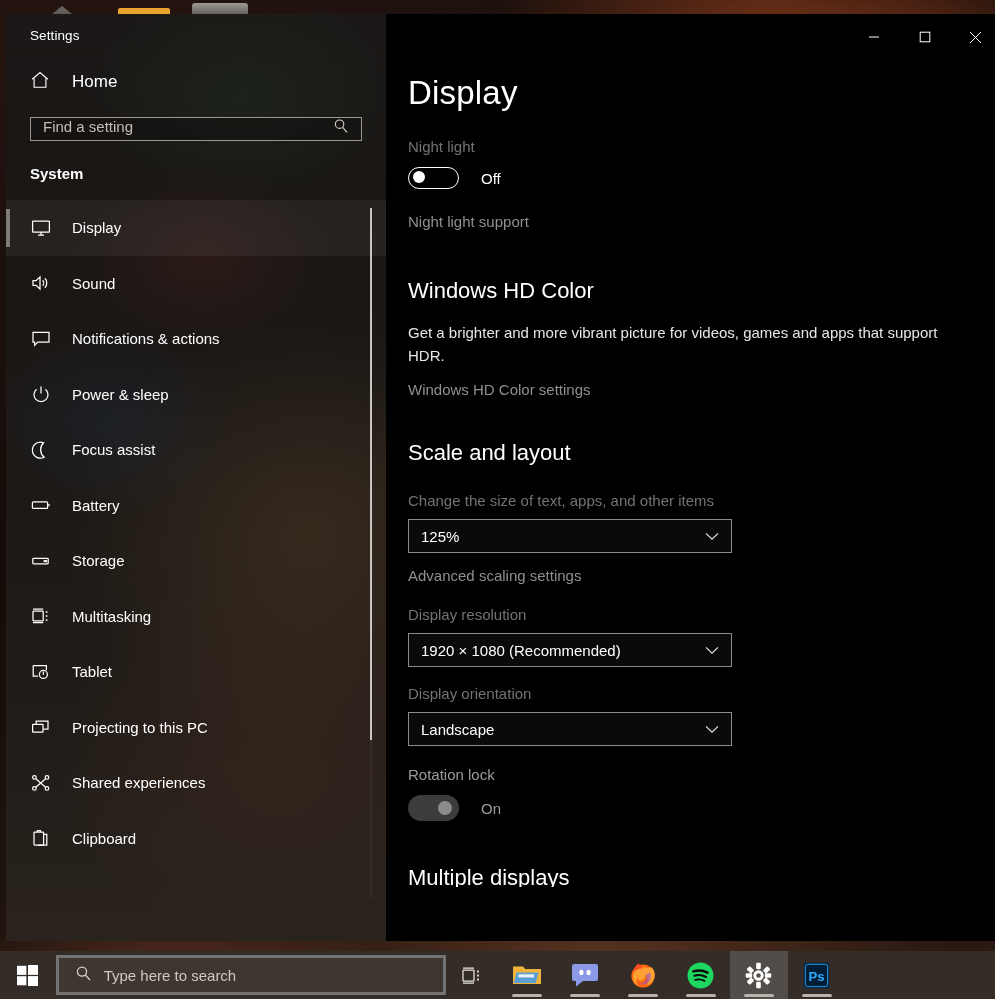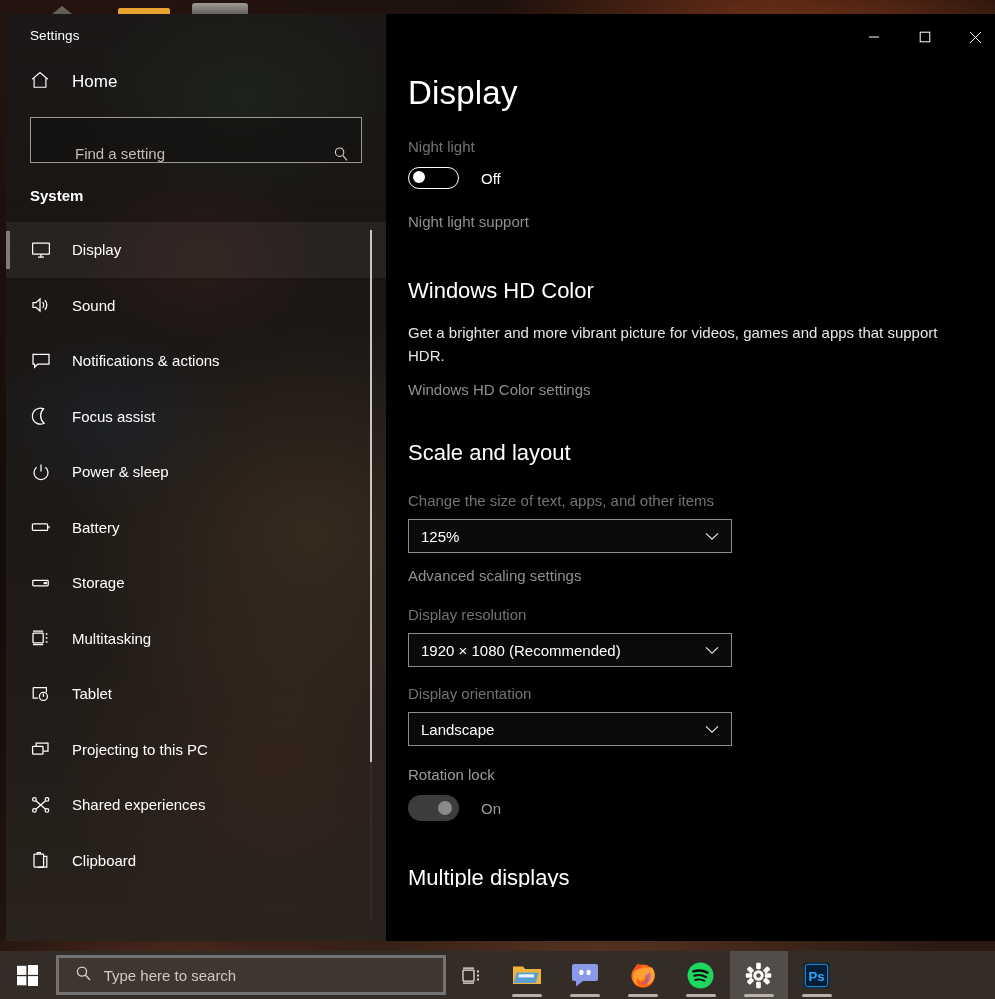--- a/index.html
+++ b/index.html
@@ -65,24 +65,24 @@
 
   #home-row {
     display: flex; align-items: center; gap: 22px;
     margin: 22px 0 0 24px; height: 34px; cursor: default;
   }
   #home-row .label { color:#fff; font-size:17px; }
 
   #search-wrap { margin: 18px 24px 0 24px; }
   #search-box {
     position: relative;
-    height: 46px;
+    height: 24px;
     background: rgba(20,18,17,0.72);
     border: 1px solid #9a9691;
-    display: flex; align-items: flex-end; padding-left: 32px;
+    display: flex; align-items: flex-start;
   }
   #search-box input {
     flex: 1; background: transparent; border: 0; outline: 0;
     color: #e9e6e3; font-size: 15px;
     font-family: "Liberation Sans", sans-serif;
     padding: 0 10px 0 12px;
   }
   #search-box input::placeholder { color: #c2bdb8; opacity: 1; }
   #search-icon-btn { padding-right: 12px; display:flex; align-items:center; }
 
@@ -287,34 +287,34 @@
             <svg width="20" height="18" viewBox="0 0 20 18" fill="none" stroke="#fff" stroke-width="1.25">
               <path d="M2 2.4 H18 V12 H6.8 L3.6 15.3 V12 H2 Z"></path>
             </svg>
           </span>
           <span class="label">Notifications &amp; actions</span>
         </div>
 
         <div class="nav-item">
           <span class="ico">
             <svg width="20" height="18" viewBox="0 0 20 18" fill="none" stroke="#fff" stroke-width="1.25">
-              <path d="M12.6 1.8 a8 8 0 1 0 0.6 14.4 A9.6 9.6 0 0 1 12.6 1.8 Z"></path>
-            </svg>
-          </span>
-          <span class="label">Focus assist</span>
-        </div>
-
-        <div class="nav-item">
-          <span class="ico">
-            <svg width="20" height="18" viewBox="0 0 20 18" fill="none" stroke="#fff" stroke-width="1.25">
               <path d="M5.6 4.2 a7 7 0 1 0 8.8 0"></path>
               <path d="M10 1.4 V8.4"></path>
             </svg>
           </span>
           <span class="label">Power &amp; sleep</span>
+        </div>
+
+        <div class="nav-item">
+          <span class="ico">
+            <svg width="20" height="18" viewBox="0 0 20 18" fill="none" stroke="#fff" stroke-width="1.25">
+              <path d="M12.6 1.8 a8 8 0 1 0 0.6 14.4 A9.6 9.6 0 0 1 12.6 1.8 Z"></path>
+            </svg>
+          </span>
+          <span class="label">Focus assist</span>
         </div>
 
         <div class="nav-item">
           <span class="ico">
             <svg width="20" height="18" viewBox="0 0 20 18" fill="none" stroke="#fff" stroke-width="1.25">
               <rect x="1.4" y="5.8" width="15.2" height="6.6" rx="1"></rect>
               <path d="M18 7.9 v2.4"></path>
             </svg>
           </span>
           <span class="label">Battery</span>

